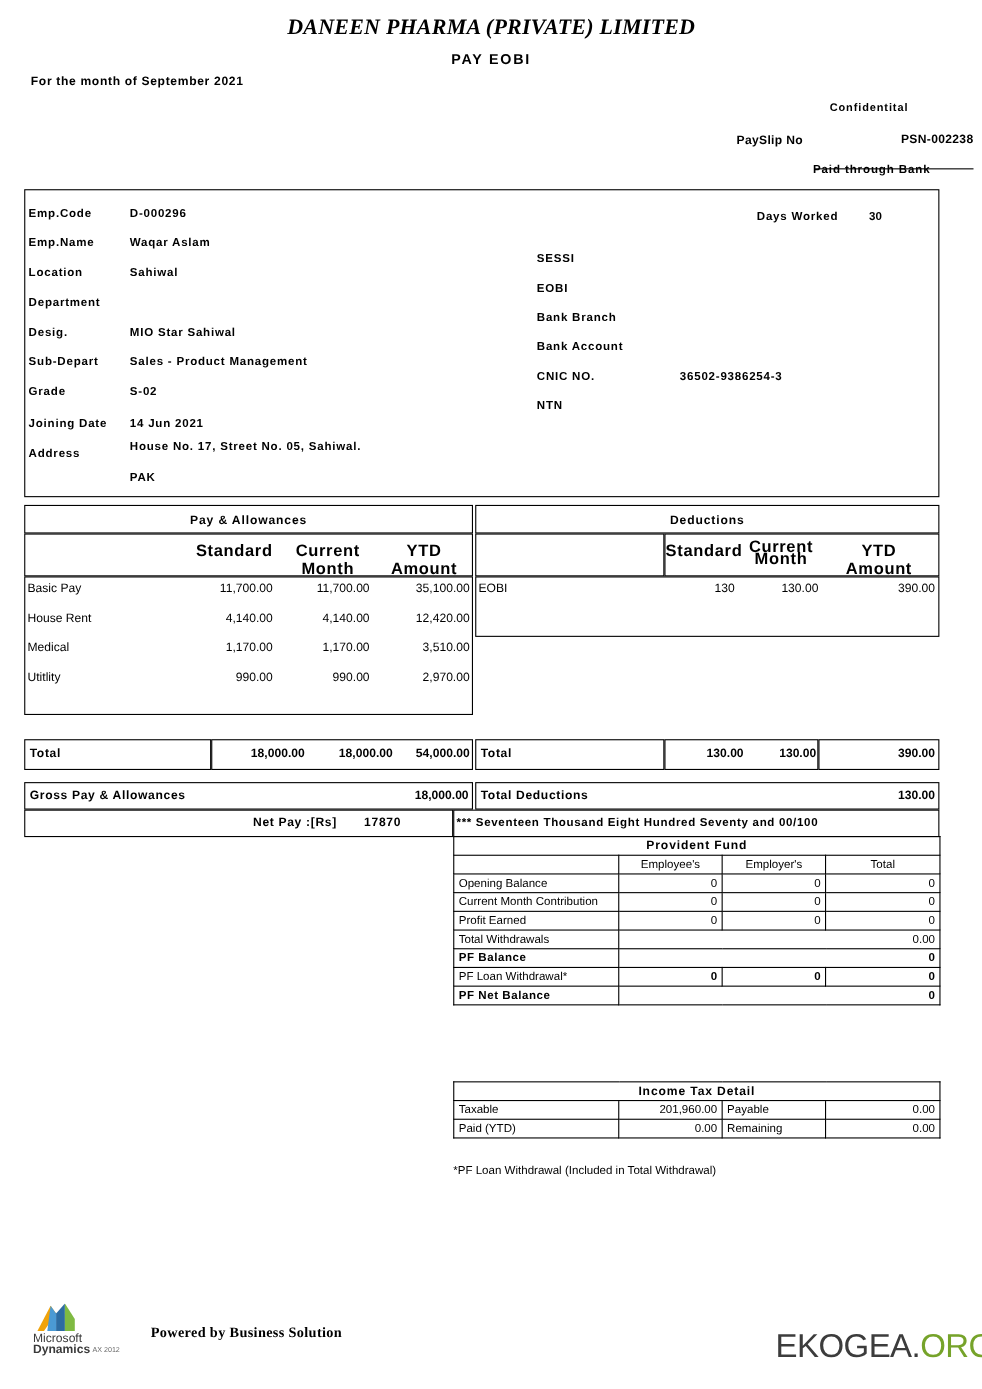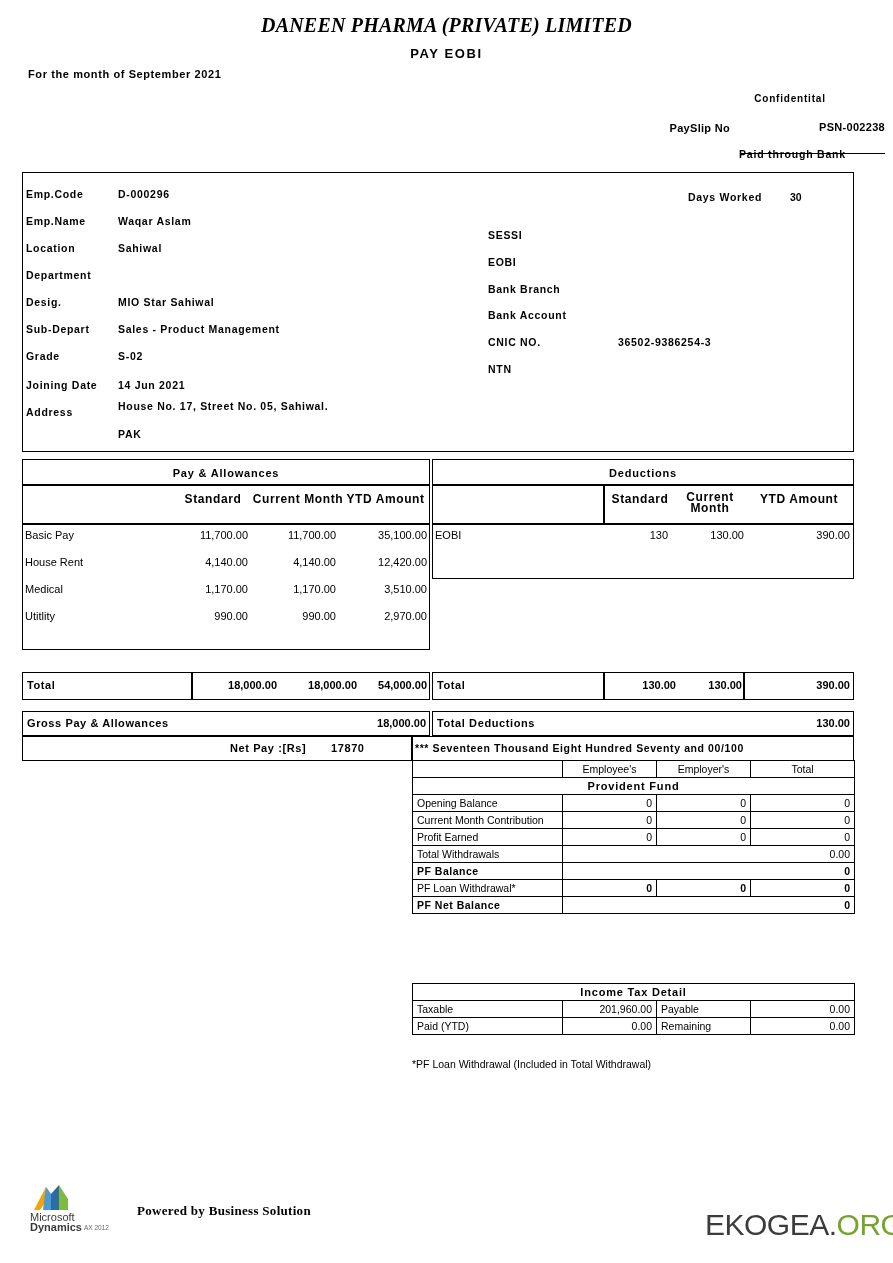--- a/index.html
+++ b/index.html
@@ -81,21 +81,21 @@
     font-size: 10.5px; font-weight: bold;
   }
 
   
   .bx { position: absolute; box-sizing: border-box; border: 1.3px solid #000; }
   .cap {
     text-align: center; font-weight: bold; font-size: 11px;
     letter-spacing: 0.8px; line-height: 26px;
   }
   .colhead {
-    position: absolute; font-weight: bold; font-size: 12px;
+    position: absolute; font-weight: bold; font-size: 15px;
     letter-spacing: 0.6px; text-align: center;
   }
   .amt {
     position: absolute; font-size: 11px; text-align: right;
     font-family: "Liberation Sans", sans-serif;
   }
   .nm {
     position: absolute; font-size: 11px; text-align: left;
   }
   .bold { font-weight: bold; }
@@ -283,27 +283,27 @@
 
   <table class="grid" style="left:412px; top:760px; width:442px;">
     <colgroup>
       <col style="width:150px">
         <col style="width:94px">
         <col style="width:94px">
         <col style="width:104px">
     </colgroup>
     <tbody>
       <tr>
+        <td class="ttl" colspan="4">Provident Fund</td>
+      </tr>
+      <tr>
         <td class="ch"></td>
         <td class="ch">Employee's</td>
         <td class="ch">Employer's</td>
         <td class="ch">Total</td>
-      </tr>
-      <tr>
-        <td class="ttl" colspan="4">Provident Fund</td>
       </tr>
       <tr>
         <td class="lbl">Opening Balance</td>
         <td class="num">0</td>
         <td class="num">0</td>
         <td class="num">0</td>
       </tr>
       <tr>
         <td class="lbl">Current Month Contribution</td>
         <td class="num">0</td>

